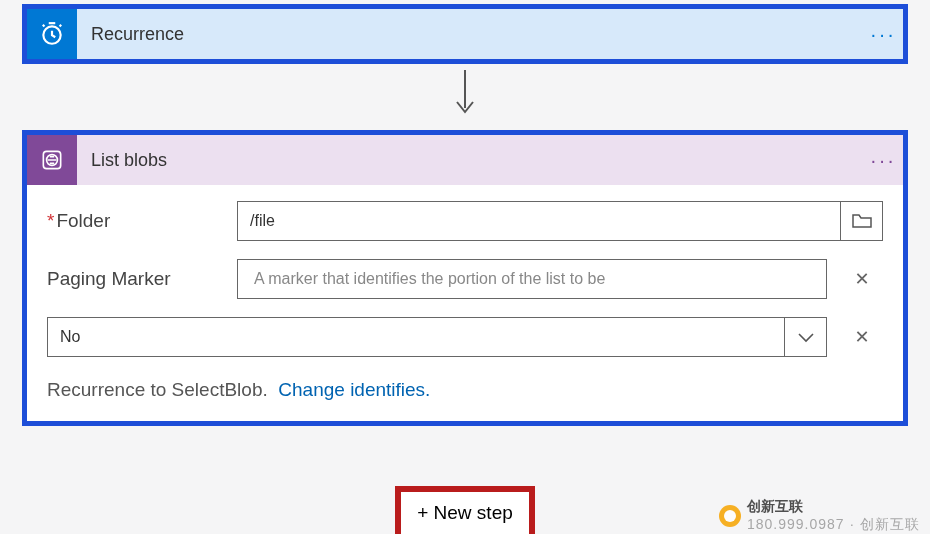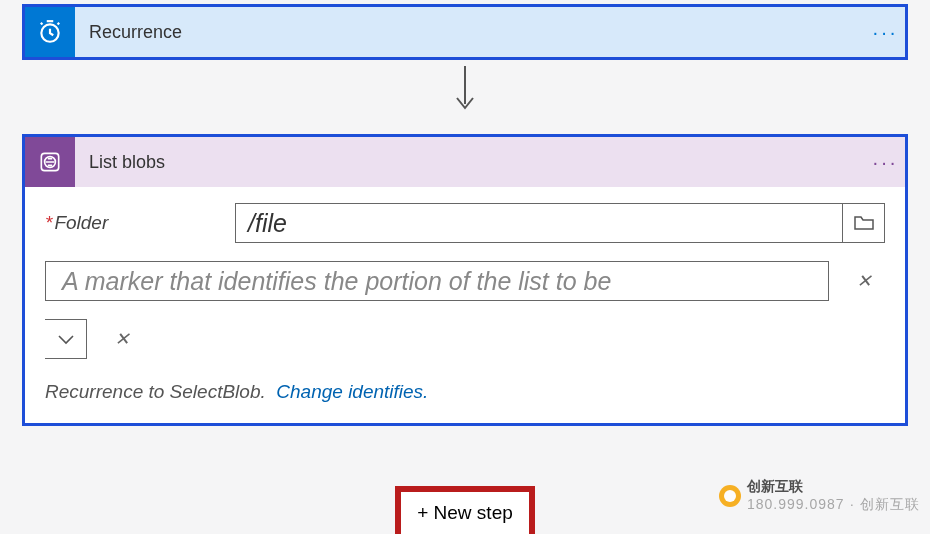--- a/index.html
+++ b/index.html
@@ -1,57 +1,57 @@
 <!DOCTYPE html>
 <html><head>
 <meta charset="utf-8">
 <style>
   * { box-sizing: border-box; font-family: "Segoe UI", Arial, sans-serif; }
   body { margin: 0; padding: 0; background: #f5f5f6; width: 930px; height: 534px; position: relative; }
   .canvas { padding: 4px 16px 0 16px; }
   
-  .card { border: 3px solid #1d4ed8; margin: 0 auto; width: 886px; background: #fff; }
+  .card { border: 5px solid #1d4ed8; margin: 0 auto; width: 886px; background: #fff; }
   
   .step-header { display: flex; align-items: center; height: 50px; }
   .step-header .icon-box { width: 50px; height: 50px; display: flex; align-items: center; justify-content: center; flex-shrink: 0; }
   .step-header .title { flex: 1; font-size: 18px; color: #333; padding-left: 14px; }
   .step-header .menu { width: 40px; text-align: center; color: #0078d4; font-size: 20px; letter-spacing: 2px; cursor: pointer; }
   
   .recurrence .step-header { background: #d7e9fa; }
   .recurrence .icon-box { background: #0078d4; }
   
-  .listblobs { margin-top: 16px; }
+  .listblobs { margin-top: 8px; }
   .listblobs .step-header { background: #ece0f0; }
   .listblobs .icon-box { background: #804998; }
   .listblobs .menu { color: #804998; }
   
   .arrow-wrap { height: 58px; display: flex; justify-content: center; align-items: center; }
   .arrow-wrap svg { display:block; }
   
-  .body { padding: 16px 20px 20px 20px; font-style: italic; }
+  .body { padding: 16px 20px 20px 20px; }
   .row { display: flex; align-items: center; margin-bottom: 18px; }
   .row .label { width: 190px; font-size: 19px; color: #444; }
   .row .label .req { color: #d13438; font-weight: normal; margin-right: 2px; }
   .row .field { flex: 1; display:flex; align-items:stretch; }
   
-  .input-like { border: 1px solid #666; height: 40px; display:flex; align-items:center; padding: 0 12px; font-size: 25px; color: #333; background:#fff; flex:1; min-width:0; }
+  .input-like { border: 1px solid #666; height: 40px; display:flex; align-items:center; padding: 0 12px; font-size: 16px; color: #333; background:#fff; flex:1; min-width:0; }
   .placeholder { color: #888; padding-left: 16px; }
   
   .side-btn { width: 42px; height: 40px; border: 1px solid #666; border-left: none; display:flex; align-items:center; justify-content:center; background:#fff; cursor:pointer; }
   .gap-btn { width: 42px; height: 40px; display:flex; align-items:center; justify-content:center; background:transparent; cursor:pointer; margin-left: 14px; }
   
   .chev { width: 42px; height: 40px; border:1px solid #666; border-left:none; display:flex; align-items:center; justify-content:center; background:#fff; cursor:pointer; }
   
   .conn-line { font-size: 19px; color: #555; padding-top: 4px; }
   .conn-line a { color: #0063b1; text-decoration: none; cursor:pointer; }
   
   .new-step-wrap { display:flex; justify-content:center; margin-top: 60px; }
   .new-step { border: 6px solid #b91c1c; background:#fff; padding: 10px 16px; font-size: 19px; color:#000000; cursor:pointer; display:flex; align-items:center; gap:6px; }
   
-  .watermark { position:absolute; right:10px; bottom:20px; font-size:14px; color:#333; display:flex; align-items:center; gap:6px; opacity:0.85; }
+  .watermark { position:absolute; right:10px; bottom:0; font-size:14px; color:#333; display:flex; align-items:center; gap:6px; opacity:0.85; }
   .watermark .logo { width:22px; height:22px; border-radius:50%; background:#f7a400; position:relative; }
   .watermark .logo::after { content:""; position:absolute; left:5px; top:5px; width:12px; height:12px; border-radius:50%; background:#fff; }
   .watermark .sub { font-size:14px; color:#999; letter-spacing:1px; display:block; }
 </style>
 </head>
 <body>
 
 <div class="canvas">
 
   <div class="card recurrence">
@@ -100,32 +100,36 @@
             </div>
           <div class="side-btn">
             <svg width="20" height="16" viewBox="0 0 20 16" fill="none" stroke="#555" stroke-width="1.5">
               <path d="M1 3 L1 14 L19 14 L19 5 L9 5 L7 2 L1 2 Z"></path>
             </svg>
           </div>
         </div>
       </div>
 
       <div class="row">
+        <div class="label">Paging Marker</div>
         <div class="field">
           <div class="input-like placeholder">
               <span>A marker that identifies the portion of the list to be</span>
             </div>
           <div class="gap-btn">
             <span style="font-size:18px;color:#666;">✕</span>
           </div>
         </div>
       </div>
 
       <div class="row">
         <div class="field">
+          <div class="input-like">
+              <span>No</span>
+            </div>
           <div class="chev">
             <svg width="18" height="12" viewBox="0 0 18 12">
               <polyline points="2,3 9,10 16,3" fill="none" stroke="#555" stroke-width="1.6"></polyline>
             </svg>
           </div>
           <div class="gap-btn">
             <span style="font-size:18px;color:#666;">✕</span>
           </div>
         </div>
       </div>

